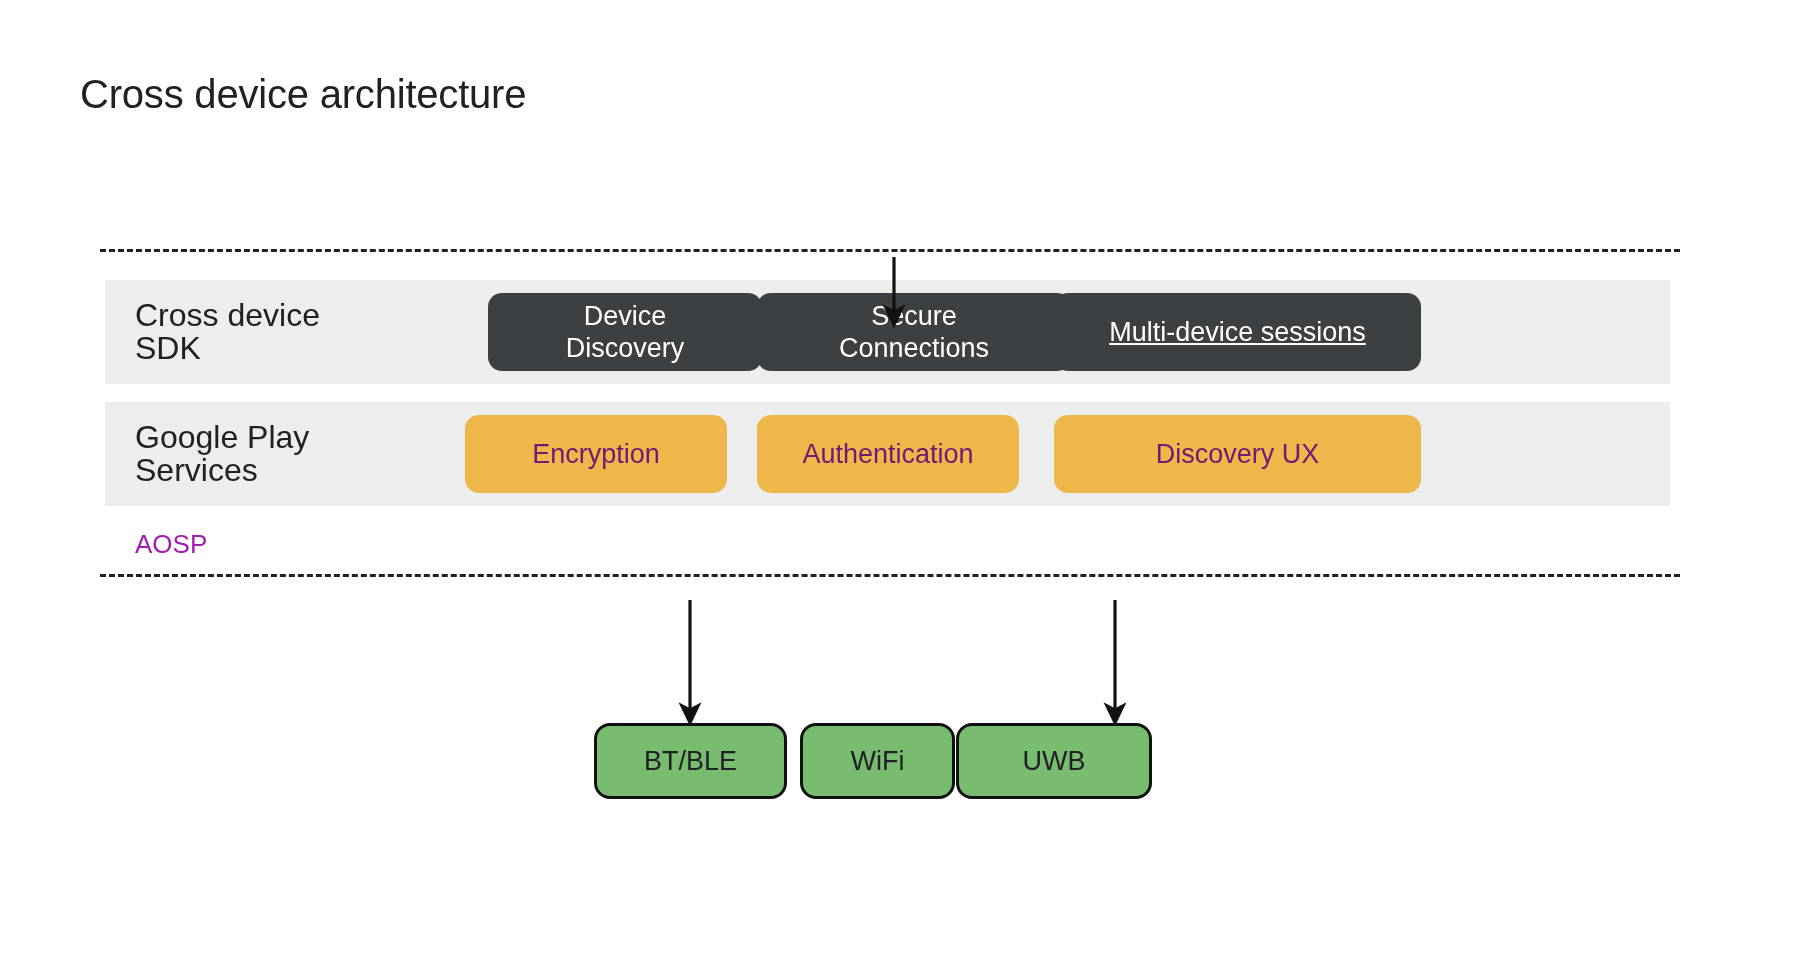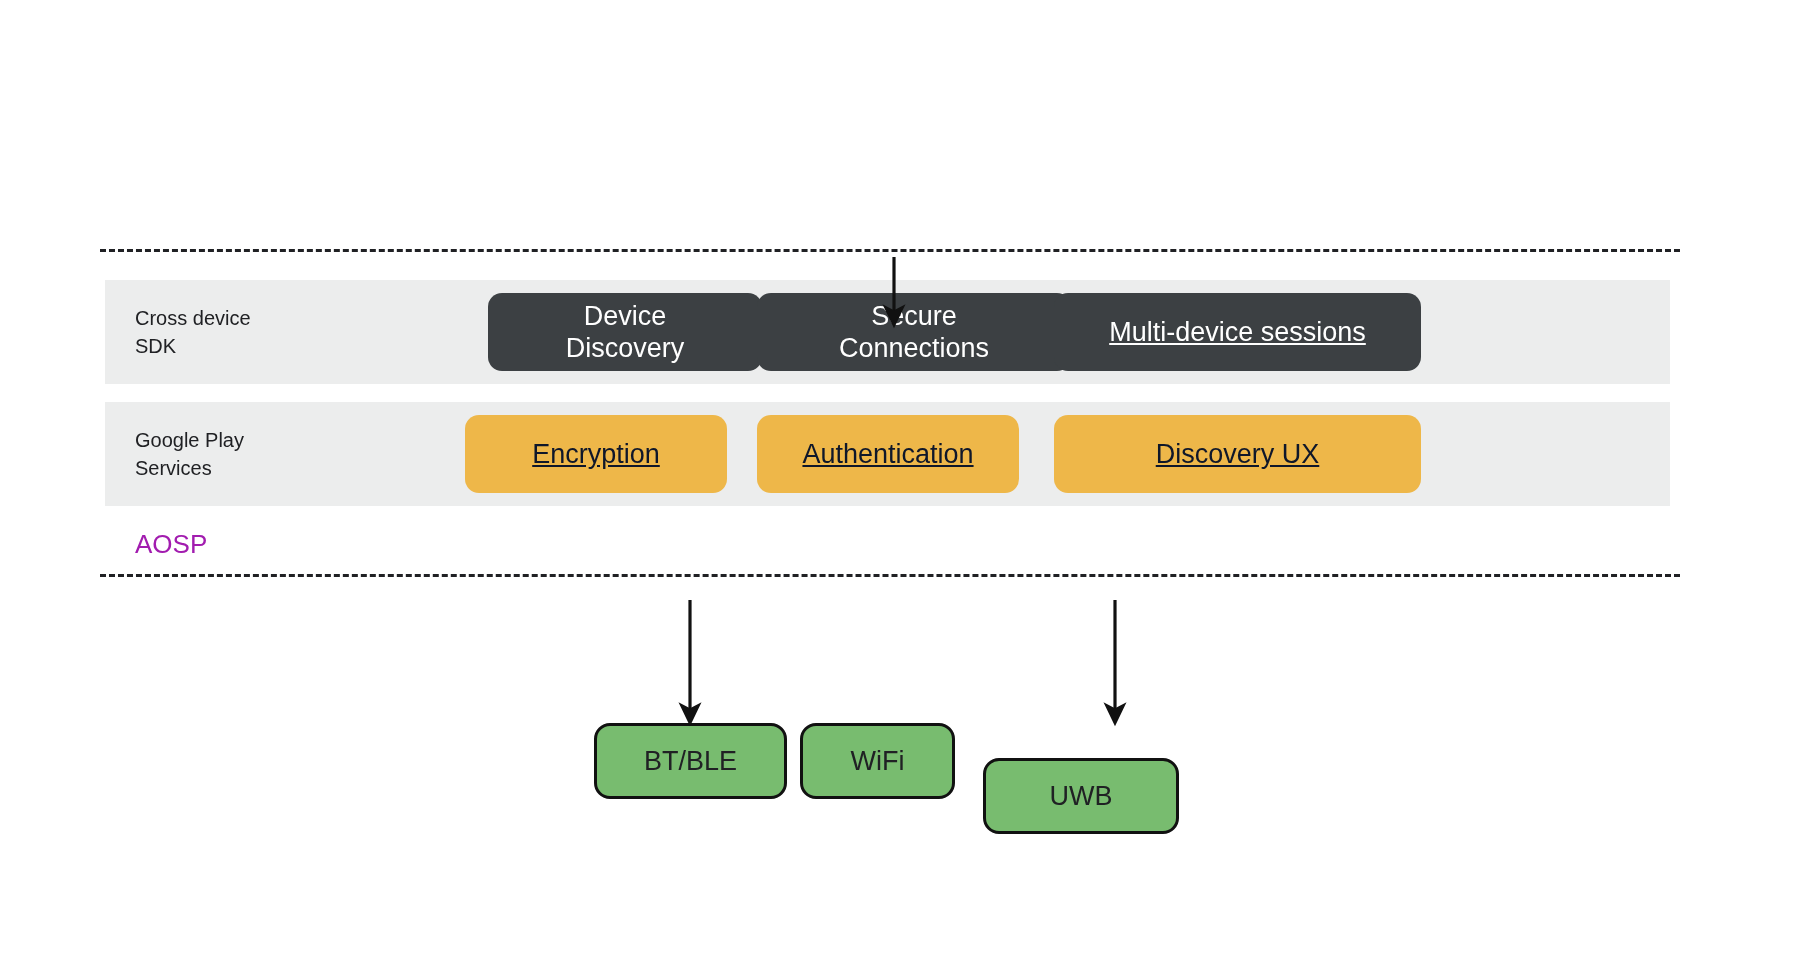--- a/index.html
+++ b/index.html
@@ -52,22 +52,22 @@
     background: #eceded;
   }
   .band-sdk   { top: 280px; height: 104px; }
   .band-gps   { top: 402px; height: 104px; }
 
   .band-label {
     position: absolute;
     left: 30px;
     top: 50%;
     transform: translateY(-50%);
-    font-size: 20px;
-    line-height: 28px;
+    font-size: 32px;
+    line-height: 33px;
     font-weight: 400;
     color: #202124;
     white-space: pre-line;
   }
 
   
   .aosp-label {
     position: absolute;
     left: 135px;
     top: 528px;
@@ -90,23 +90,22 @@
     font-weight: 400;
     white-space: pre-line;
   }
   .node.dark {
     background: #3c4043;
     color: #ffffff;
     border: none;
   }
   .node.amber {
     background: #eeb749;
-    color: #0f172a;
+    color: #701a75;
     border: none;
-    text-decoration: underline;
   }
   .node.green {
     background: #78bc6f;
     color: #202124;
     border: 3px solid #111111;
     border-radius: 16px;
   }
 
   
   .app-box {
@@ -126,37 +125,38 @@
   
   .gps-row .node { top: 415px; height: 78px; }
   .n-encryption     { left: 465px; width: 262px; }
   .n-authentication { left: 757px; width: 262px; }
   .n-discovery-ux   { left: 1054px; width: 367px; }
 
   
   .transport-row .node { top: 723px; height: 76px; }
   .n-btble { left: 594px; width: 193px; }
   .n-wifi  { left: 800px; width: 155px; }
-  .n-uwb   { left: 983px; width: 196px; margin-top: 35px; }
+  .n-uwb   { left: 956px; width: 196px; }
 
   
   .arrow-svg {
     position: absolute;
     left: 0;
     top: 0;
     width: 1800px;
     height: 954px;
     pointer-events: none;
   }
 </style>
 </head>
 <body>
 
 <div class="canvas">
 
+  <div class="page-title">Cross device architecture</div>
 
   <div class="dashed-line dashed-top"></div>
   <div class="dashed-line dashed-bottom"></div>
 
 
   <div class="layer-band band-sdk">
     <div class="band-label">Cross device
 SDK</div>
   </div>
 

